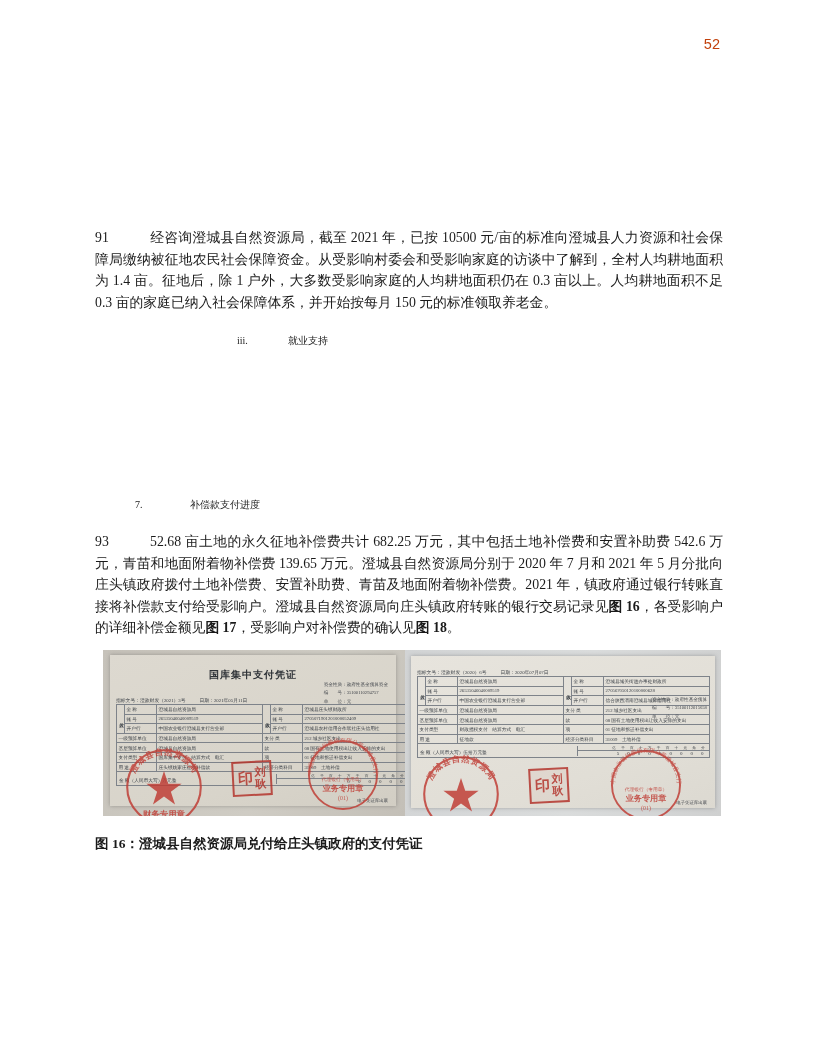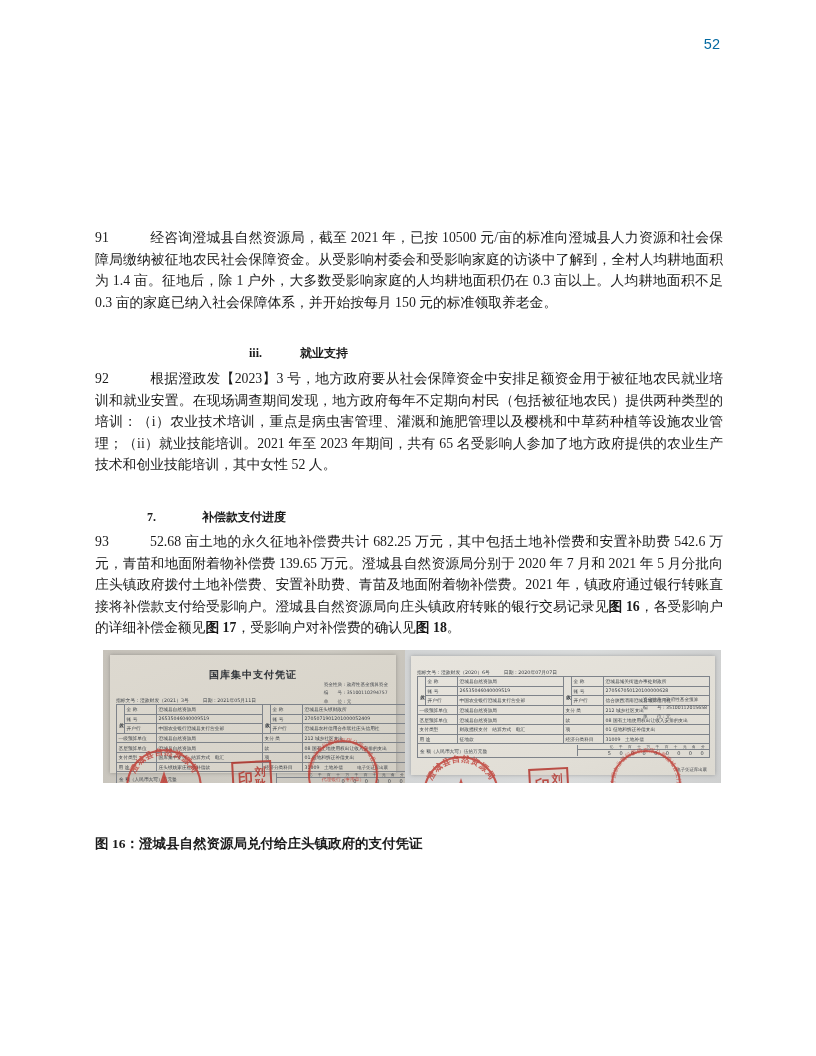--- a/index.html
+++ b/index.html
@@ -6,44 +6,44 @@
   .page{
     position:relative;
     width:816px;height:1056px;
     background:#ffffff;
     font-family:"Liberation Serif","DejaVu Serif",serif;
     color:#1a1a1a;
     overflow:hidden;
   }
   .pagenum{
     position:absolute;top:36px;right:96px;
-    font-size:14.5px;color:#0369a1;
+    font-size:14.5px;color:#c2410c;
     font-family:"Liberation Sans","DejaVu Sans",sans-serif;
   }
   .content{position:absolute;left:95px;width:628px;top:0;height:1056px;}
   .para{
     position:absolute;left:0;width:628px;margin:0;
     font-size:13.8px;line-height:21.5px;
     text-align:justify;
   }
   .pnum{display:inline-block;width:55px;}
-  .heading{position:absolute;margin:12px;font-size:12px;font-weight:bold;line-height:20px;}
+  .heading{position:absolute;margin:0;font-size:10px;font-weight:normal;line-height:20px;}
   .h-iii{left:142px;}
   .h-iii .hnum{display:inline-block;width:51px;}
   .h-7{left:40px;}
   .h-7 .hnum{display:inline-block;width:55px;}
   b{font-weight:bold;}
 
   
   .figure{
     position:absolute;left:8px;top:650px;width:618px;height:183px;
     display:flex;
     font-family:"DejaVu Sans","Liberation Sans",sans-serif;
   }
-  .photo{position:relative;height:133px;overflow:hidden;}
+  .photo{position:relative;height:166px;overflow:hidden;font-family:Liberation Serif, serif;}
   .photo-left{width:302px;background:linear-gradient(120deg,#c6c2ba,#cfccc4 60%,#c3bfb7);}
   .photo-right{width:316px;background:linear-gradient(100deg,#d2d4d5,#dadcdc 55%,#cfd0d0);}
   .paper{position:absolute;color:#3b4047;}
   .paper-left{left:7px;top:5px;right:9px;bottom:10px;background:linear-gradient(160deg,#ddd9d0,#d8d4ca 70%,#d2cec4);box-shadow:0 0 4px rgba(0,0,0,.25);}
   .paper-right{left:6px;top:6px;right:6px;bottom:8px;background:linear-gradient(160deg,#e7e4dd,#e1deD6 70%,#dcd9d1);box-shadow:0 0 4px rgba(0,0,0,.25);}
   .vtitle{text-align:center;font-weight:bold;color:#2e3237;}
   .paper-left .vtitle{margin-top:13px;font-size:10px;letter-spacing:1px;}
   .paper-right .vtitle{margin-top:26px;font-size:10px;letter-spacing:3px;}
   .vinfo{position:absolute;right:8px;font-size:4.6px;line-height:1.8;color:#42464c;text-align:left;}
   .paper-left .vinfo{top:26px;}
@@ -96,21 +96,20 @@
 
   <div class="pagenum">52</div>
 
   <div class="content">
 
 
     <p class="para" style="top:227px"><span class="pnum">91</span><span>经咨询澄城县自然资源局，截至 2021 年，已按 10500 元/亩的标准向澄城县人力资源和社会保障局缴纳被征地农民社会保障资金。从受影响村委会和受影响家庭的访谈中了解到，全村人均耕地面积为 1.4 亩。征地后，除 1 户外，大多数受影响家庭的人均耕地面积仍在 0.3 亩以上。人均耕地面积不足 0.3 亩的家庭已纳入社会保障体系，并开始按每月 150 元的标准领取养老金。</span></p>
 
     <h3 class="heading h-iii" style="top:331px"><span class="hnum">iii.</span><span>就业支持</span></h3>
 
-    <p class="para" style="top:368px"><span class="pnum">92</span><span>根据澄政发【2023】3 号，地方政府要从社会保障资金中安排足额资金用于被征地农民就业培训和就业安置。在现场调查期间发现，地方政府每年不定期向村民（包括被征地农民）提供两种类型的培训：（i）农业技术培训，重点是病虫害管理、灌溉和施肥管理以及樱桃和中草药种植等设施农业管理；（ii）就业技能培训。2021 年至 2023 年期间，共有 65 名受影响人参加了地方政府提供的农业生产技术和创业技能培训，其中女性 52 人。</span></p>
 
     <h3 class="heading h-7" style="top:495px"><span class="hnum">7.</span><span>补偿款支付进度</span></h3>
 
     <p class="para" style="top:531px"><span class="pnum">93</span><span>52.68 亩土地的永久征地补偿费共计 682.25 万元，其中包括土地补偿费和安置补助费 542.6 万元，青苗和地面附着物补偿费 139.65 万元。澄城县自然资源局分别于 2020 年 7 月和 2021 年 5 月分批向庄头镇政府拨付土地补偿费、安置补助费、青苗及地面附着物补偿费。2021 年，镇政府通过银行转账直接将补偿款支付给受影响户。澄城县自然资源局向庄头镇政府转账的银行交易记录见</span><b>图 16</b><span>，各受影响户的详细补偿金额见</span><b>图 17</b><span>，受影响户对补偿费的确认见</span><b>图 18</b><span>。</span></p>
 
     <div class="figure">
 
       <div class="photo photo-left">
         <div class="paper paper-left">
           <div class="vtitle">国库集中支付凭证</div>

